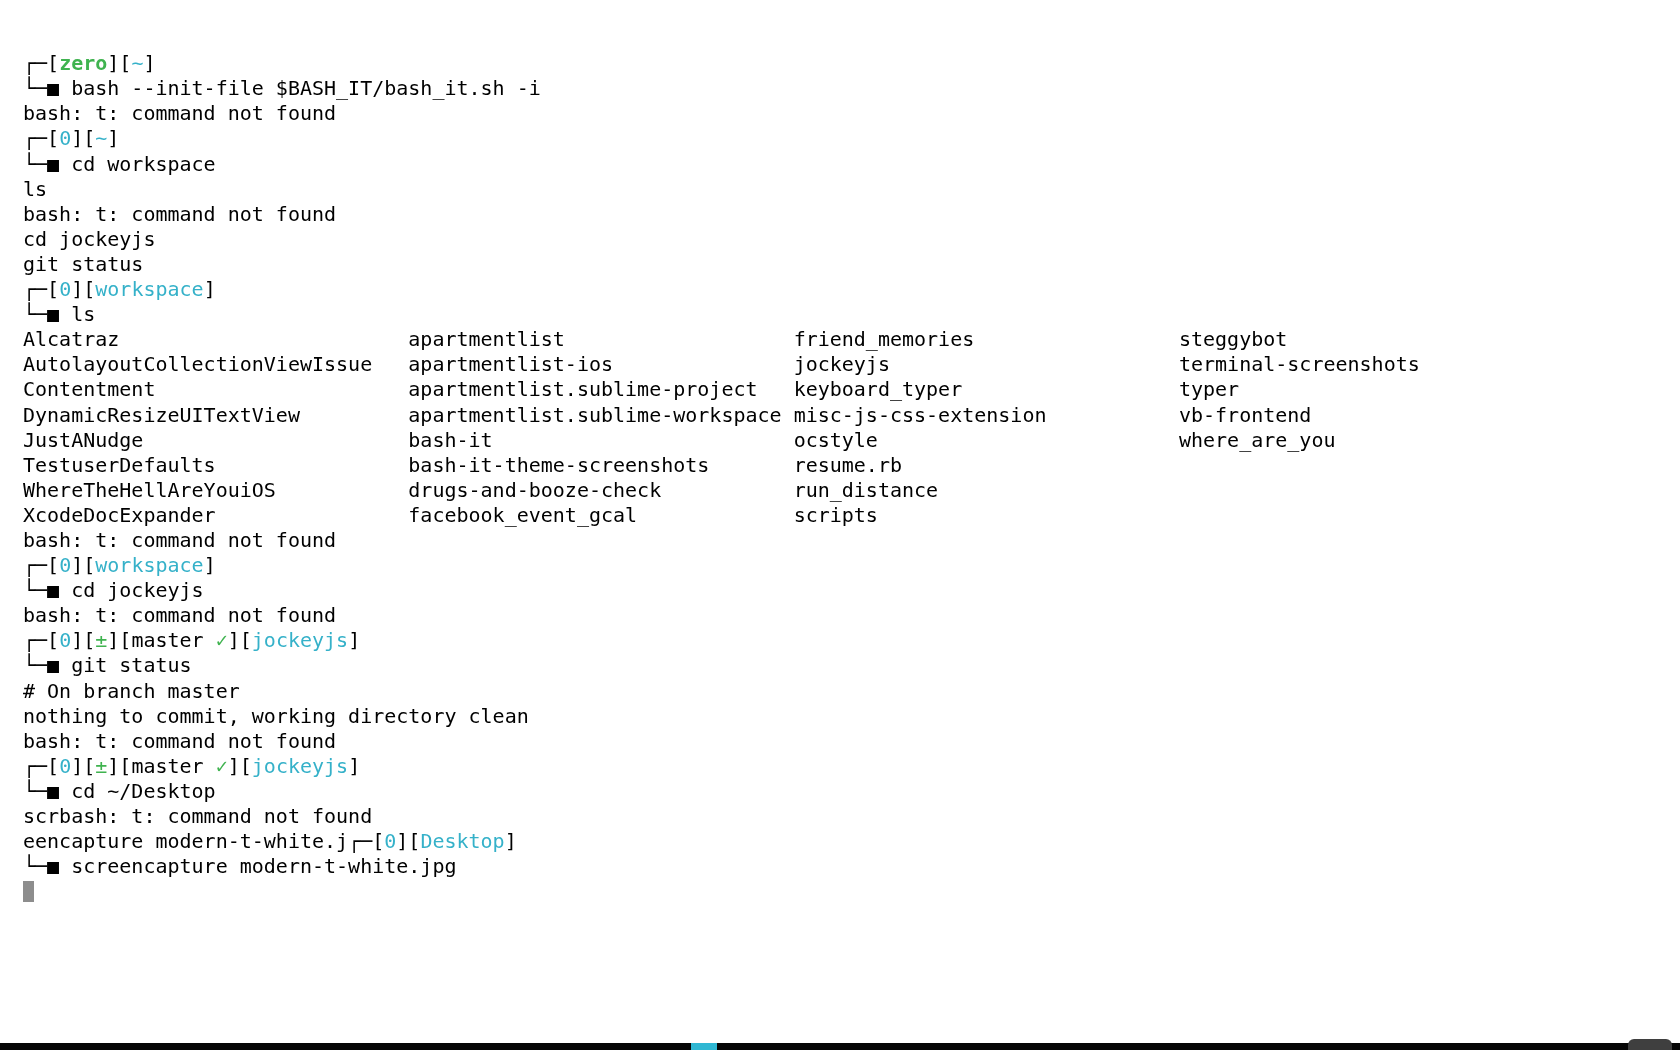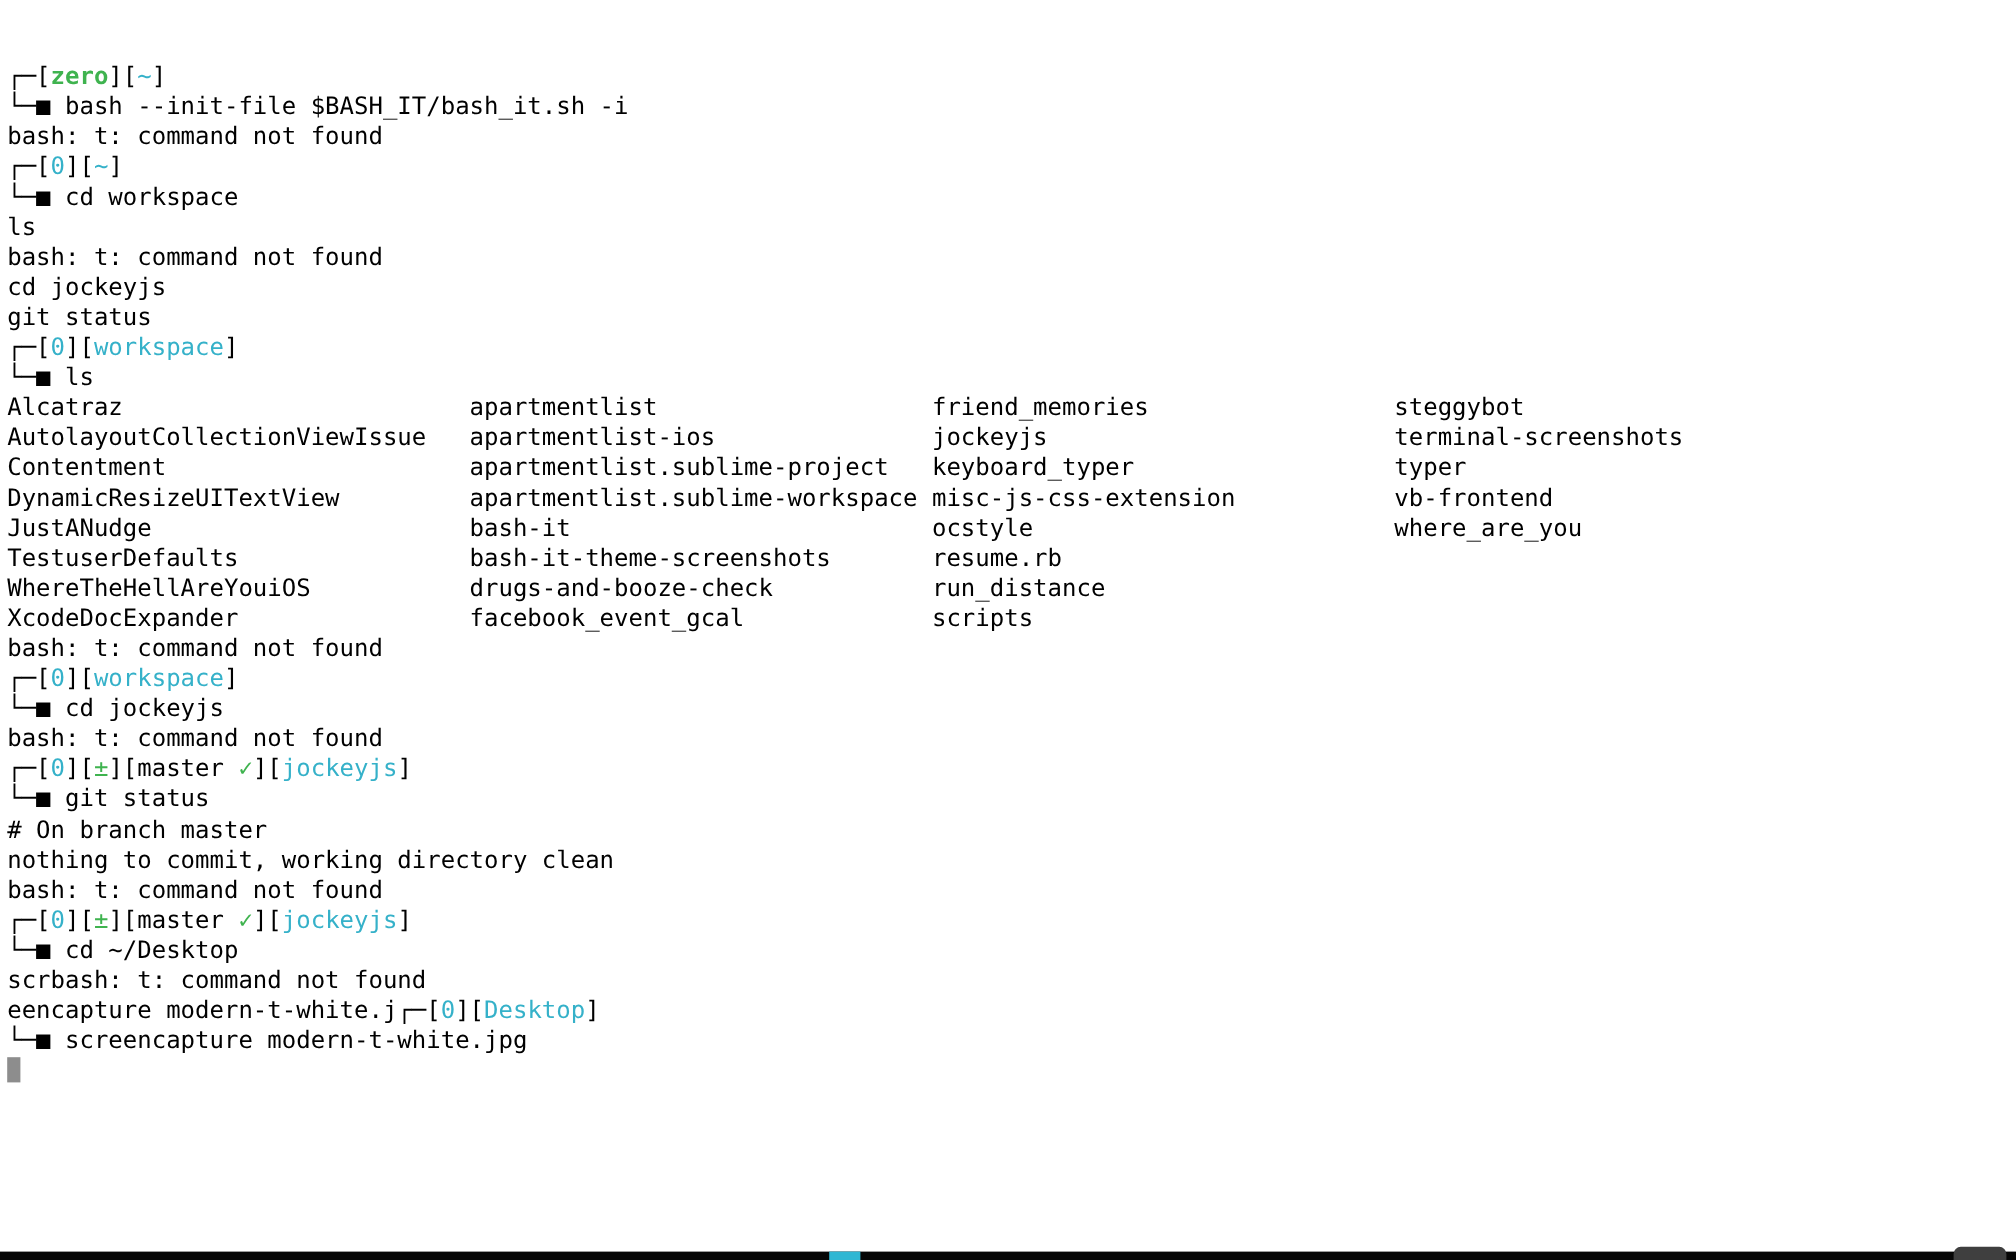--- a/index.html
+++ b/index.html
@@ -8,21 +8,21 @@
     width: 1680px;
     height: 1050px;
     background: #ffffff;
     overflow: hidden;
   }
   .terminal {
     position: absolute;
     top: 0; left: 0;
     width: 1680px;
     height: 1040px;
-    padding: 1px 0 0 6px;
+    padding: 1px 0 0 23px;
     box-sizing: border-box;
     font-family: "DejaVu Sans Mono", "Liberation Mono", monospace;
     font-size: 20px;
     line-height: 25.1px;
     color: var(--fg, #000000);
     white-space: pre;
     letter-spacing: 0;
   }
   .line { height: 25.1px; }
   .g  { color: var(--green, #3fb34f); }

